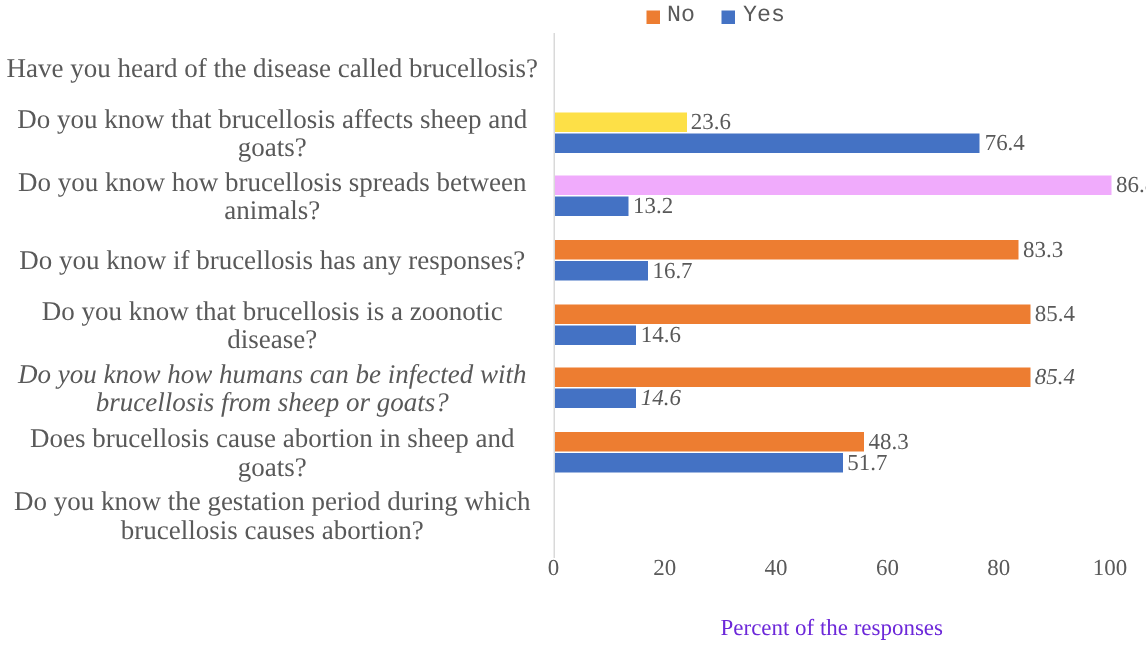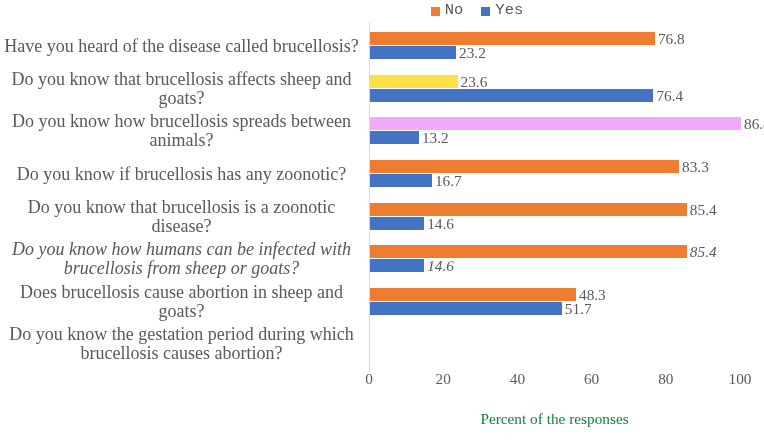--- a/index.html
+++ b/index.html
@@ -124,21 +124,21 @@
     transform: translateX(-50%);
     white-space: nowrap;
   }
   #x-title {
     position: absolute;
     left: 369px;
     top: 410px;
     width: 371px;
     text-align: center;
     font-size: 15.3px;
-    color: #15803d;
+    color: #6d28d9;
   }
 </style>
 </head>
 <body>
 
 <div id="legend">
     <div class="legend-item">
       <span class="legend-swatch" style="background: rgb(237, 125, 49);"></span>
       <span class="legend-label">No</span>
     </div>
@@ -146,28 +146,20 @@
       <span class="legend-swatch" style="background: rgb(68, 114, 196);"></span>
       <span class="legend-label">Yes</span>
     </div>
   </div>
 
 <div id="chart">
   <div id="axis-line"></div>
   <div id="rows">
       <div class="row" style="top: 3px;">
         <div class="cat-label">Have you heard of the disease called brucellosis?</div>
-        <div class="bars">
-          <div class="bar no" style="width: 284.928px; background: rgb(237, 125, 49);">
-            <span class="bar-value">76.8</span>
-          </div>
-          <div class="bar yes" style="width: 86.072px; background: rgb(68, 114, 196);">
-            <span class="bar-value">23.2</span>
-          </div>
-        </div>
       </div>
       <div class="row" style="top: 45.6px;">
         <div class="cat-label">Do you know that brucellosis affects sheep and goats?</div>
         <div class="bars">
           <div class="bar no" style="width: 87.556px; background: #fde047;">
             <span class="bar-value">23.6</span>
           </div>
           <div class="bar yes" style="width: 283.444px; background: rgb(68, 114, 196);">
             <span class="bar-value">76.4</span>
           </div>
@@ -178,21 +170,21 @@
         <div class="bars">
           <div class="bar no" style="width: 371px; background: #f0abfc;">
             <span class="bar-value">86.8</span>
           </div>
           <div class="bar yes" style="width: 48.972px; background: rgb(68, 114, 196);">
             <span class="bar-value">13.2</span>
           </div>
         </div>
       </div>
       <div class="row" style="top: 130.8px;">
-        <div class="cat-label">Do you know if brucellosis has any zoonotic?</div>
+        <div class="cat-label">Do you know if brucellosis has any responses?</div>
         <div class="bars">
           <div class="bar no" style="width: 309.043px; background: rgb(237, 125, 49);">
             <span class="bar-value">83.3</span>
           </div>
           <div class="bar yes" style="width: 61.957px; background: rgb(68, 114, 196);">
             <span class="bar-value">16.7</span>
           </div>
         </div>
       </div>
       <div class="row" style="top: 173.4px;">

